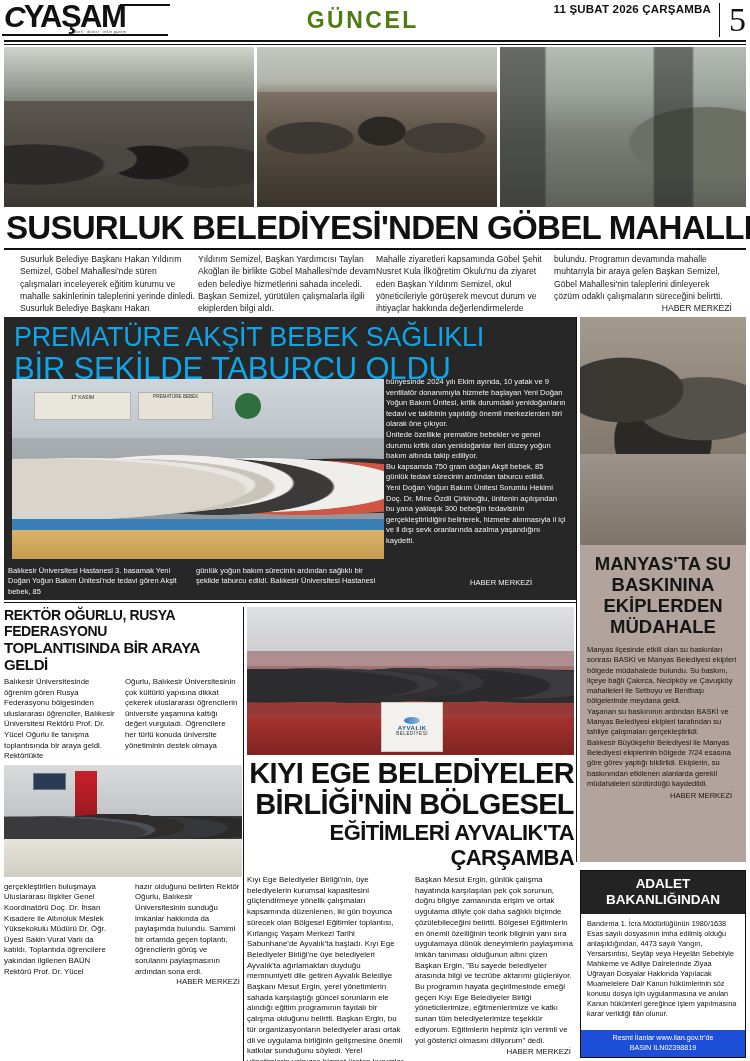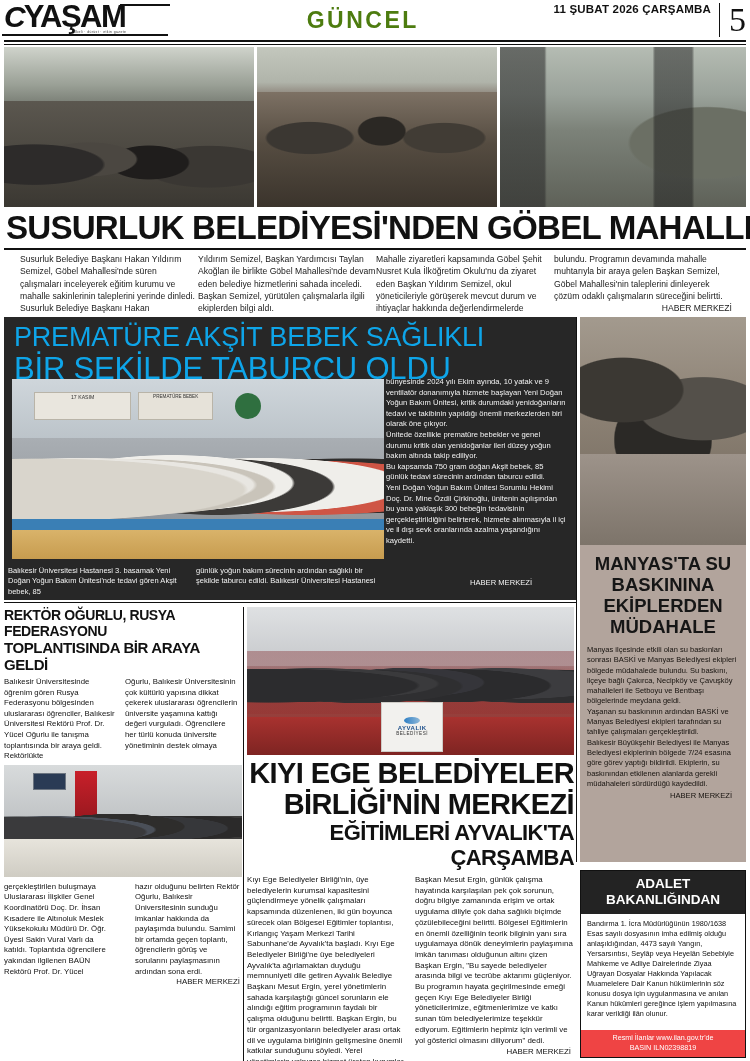--- a/index.html
+++ b/index.html
@@ -344,21 +344,21 @@
   .adalet-body {
     padding: 5px 6px;
     font-size: 7.3px;
     line-height: 10px;
     color: #111;
   }
   .adalet-foot {
     position: absolute;
     left: 0; bottom: 0;
     width: 100%;
-    background: #ef4444;
+    background: #1d4ed8;
     color: #fff;
     font-size: 7.2px;
     line-height: 10px;
     text-align: center;
     padding: 3px 2px 4px;
   }
   .adalet-foot .row { display:block; }
 
   
   .rektor-block {
@@ -588,21 +588,21 @@
       <div class="seats"></div>
       <div class="redcarpet"></div>
       <div class="podium">
         <div class="pmark"></div>
         <div class="pl1">AYVALIK</div>
         <div class="pl2">BELEDİYESİ</div>
       </div>
     </div>
     <div class="kiyi-head">
       <span class="k1">KIYI EGE BELEDİYELER</span>
-      <span class="k2">BİRLİĞİ'NİN MERKEZİ</span>
+      <span class="k2">BİRLİĞİ'NİN BÖLGESEL</span>
       <span class="k3">EĞİTİMLERİ AYVALIK'TA ÇARŞAMBA</span>
     </div>
     <div class="kiyi-cols">
       <div class="col">Kıyı Ege Belediyeler Birliği'nin, üye belediyelerin kurumsal kapasitesini güçlendirmeye yönelik çalışmaları kapsamında düzenlenen, iki gün boyunca sürecek olan Bölgesel Eğitimler toplantısı, Kırlangıç Yaşam Merkezi Tarihi Sabunhane'de Ayvalık'ta başladı. Kıyı Ege Belediyeler Birliği'ne üye belediyeleri Ayvalık'ta ağırlamaktan duyduğu memnuniyeti dile getiren Ayvalık Belediye Başkanı Mesut Ergin, yerel yönetimlerin sahada karşılaştığı güncel sorunların ele alındığı eğitim programının faydalı bir çalışma olduğunu belirtti. Başkan Ergin,  bu tür organizasyonların belediyeler arası ortak dil ve uygulama birliğinin gelişmesine önemli katkılar sunduğunu söyledi. Yerel yönetimlerin yalnızca hizmet üreten kurumlar olmadığına değinen</div>
       <div class="col">
         <div>Başkan Mesut Ergin, günlük çalışma hayatında karşılaşılan pek çok sorunun, doğru bilgiye zamanında erişim ve ortak uygulama diliyle çok daha sağlıklı biçimde çözülebileceğini belirtti. Bölgesel Eğitimlerin en önemli özelliğinin teorik bilginin yanı sıra uygulamaya dönük deneyimlerin paylaşımına imkân tanıması olduğunun altını çizen Başkan Ergin, "Bu sayede belediyeler arasında bilgi ve tecrübe aktarımı güçleniyor.
  Bu programın hayata geçirilmesinde emeği geçen Kıyı Ege Belediyeler Birliği yöneticilerimize, eğitmenlerimize ve katkı sunan tüm belediyelerimize teşekkür ediyorum. Eğitimlerin hepimiz için verimli ve yol gösterici olmasını diliyorum" dedi.</div>
         <div class="kiyi-credit">HABER MERKEZİ</div>
       </div>
     </div>

